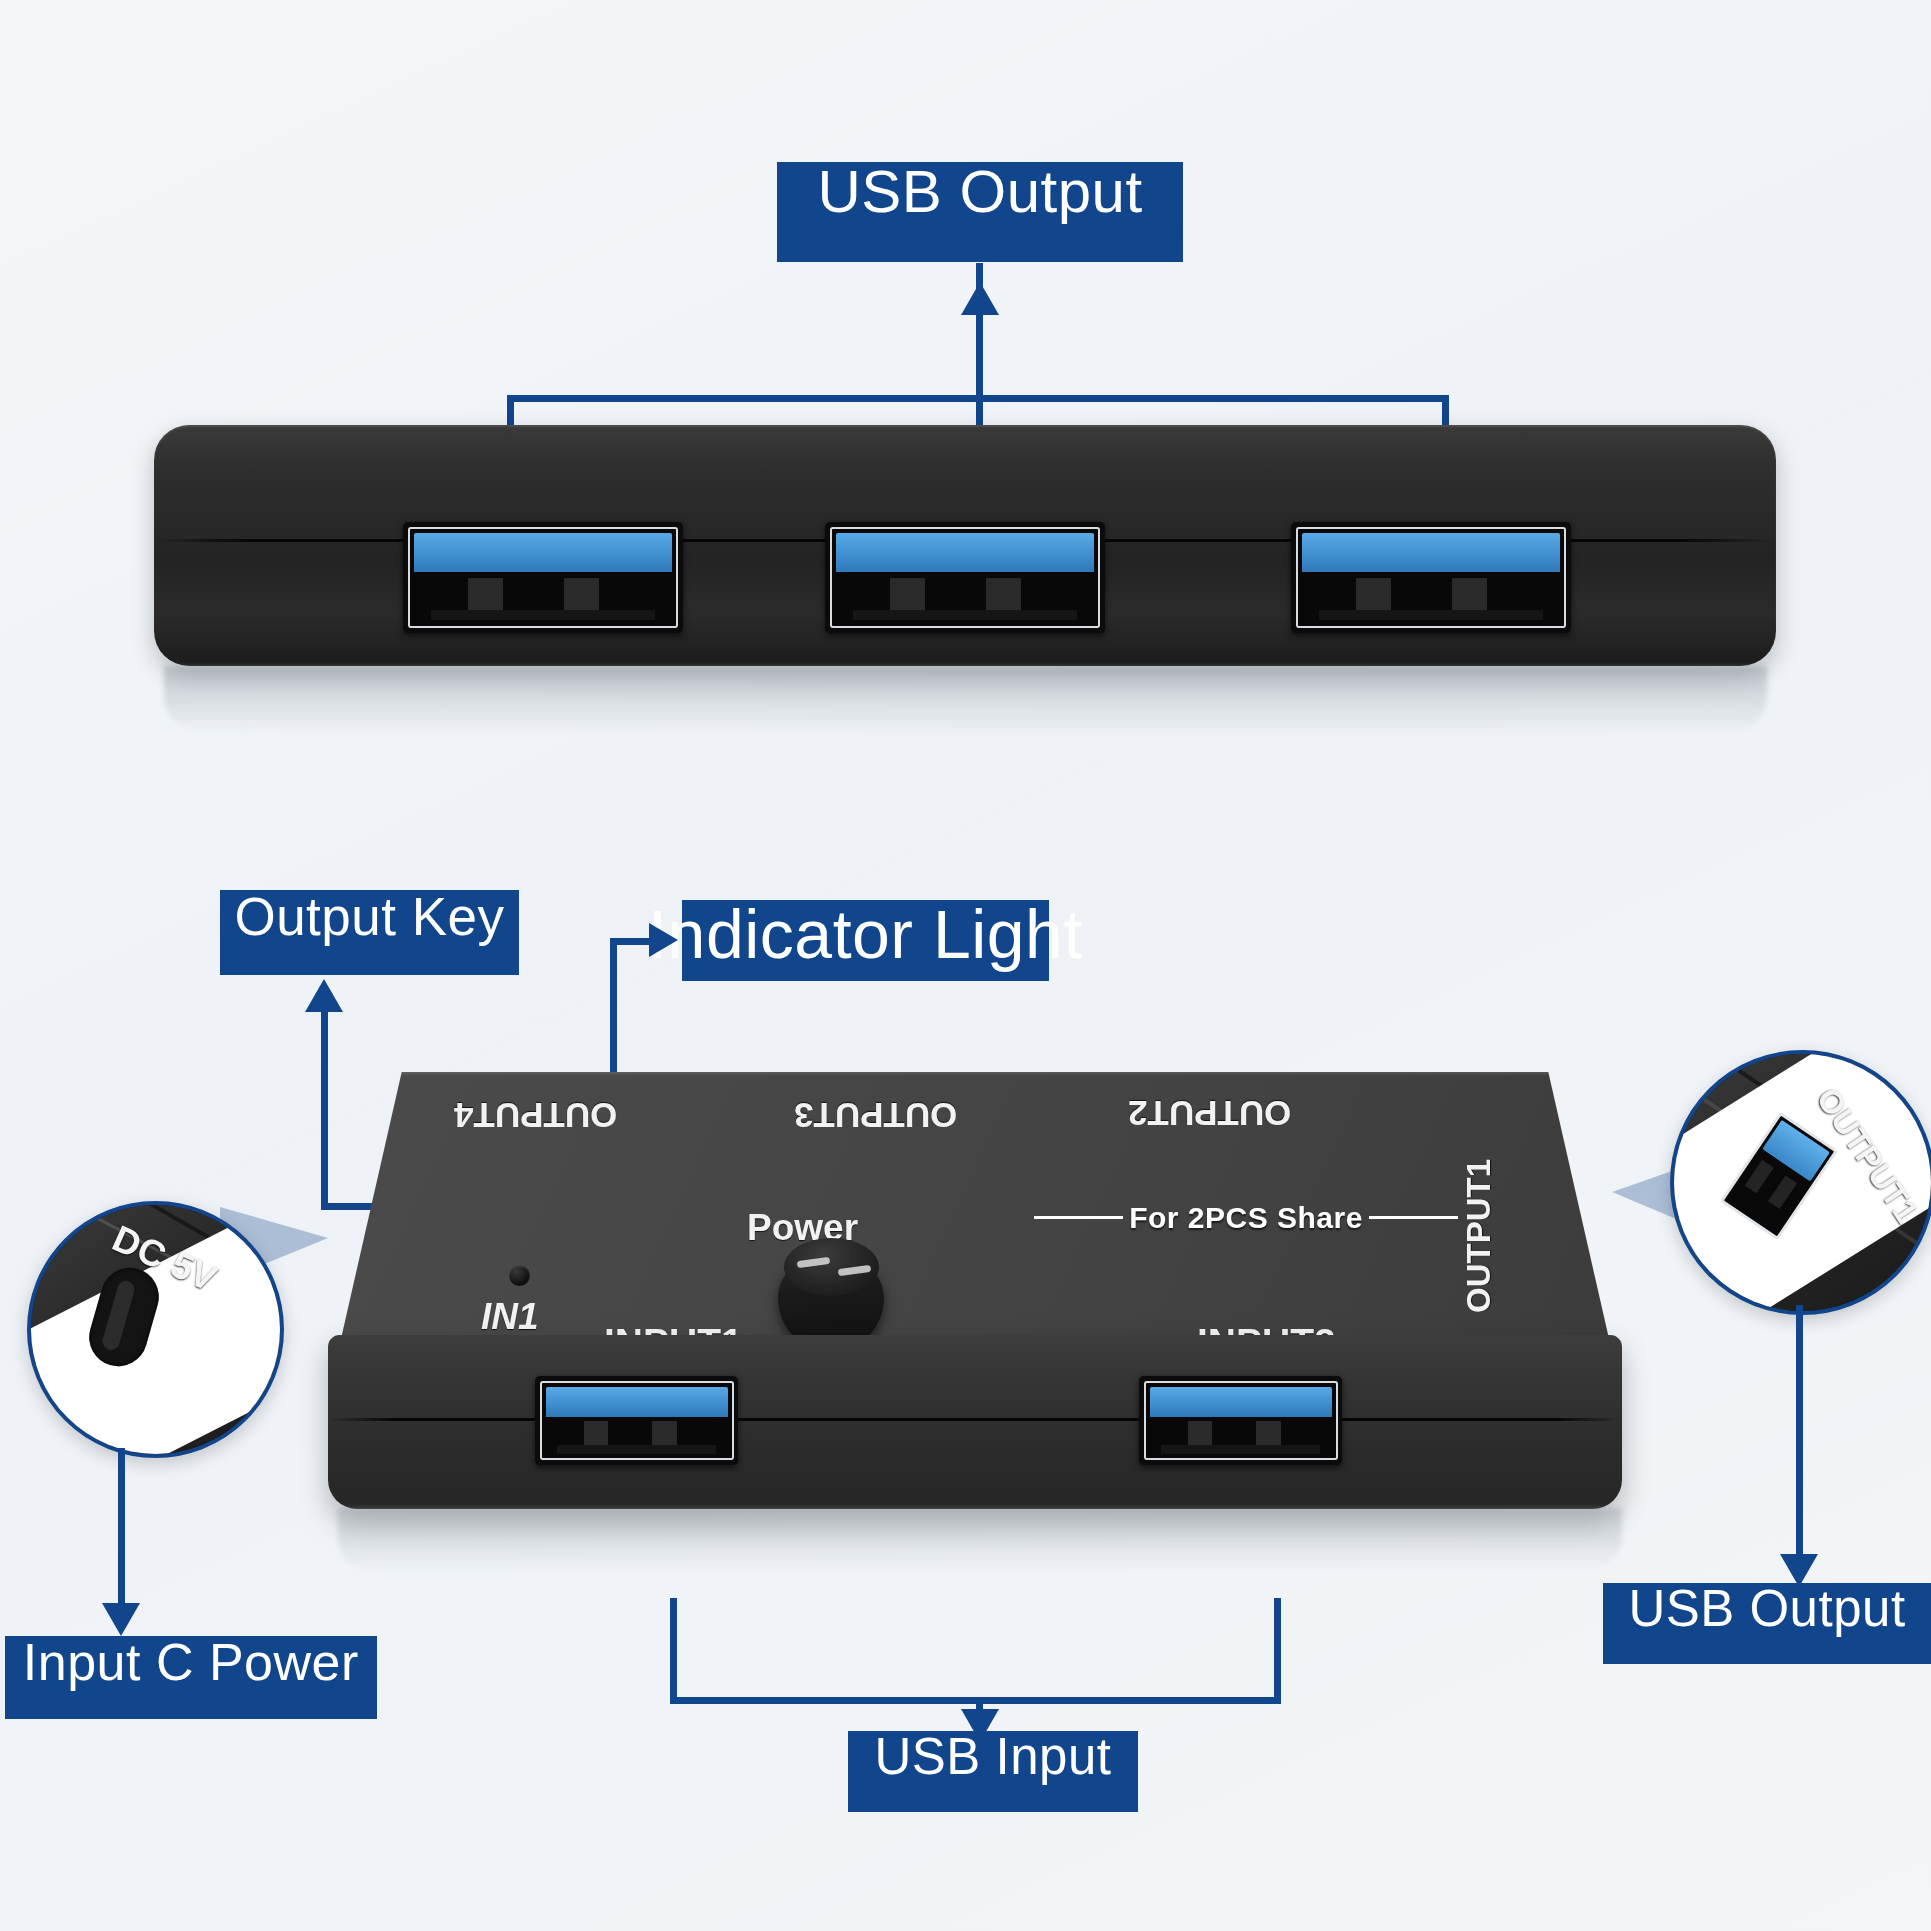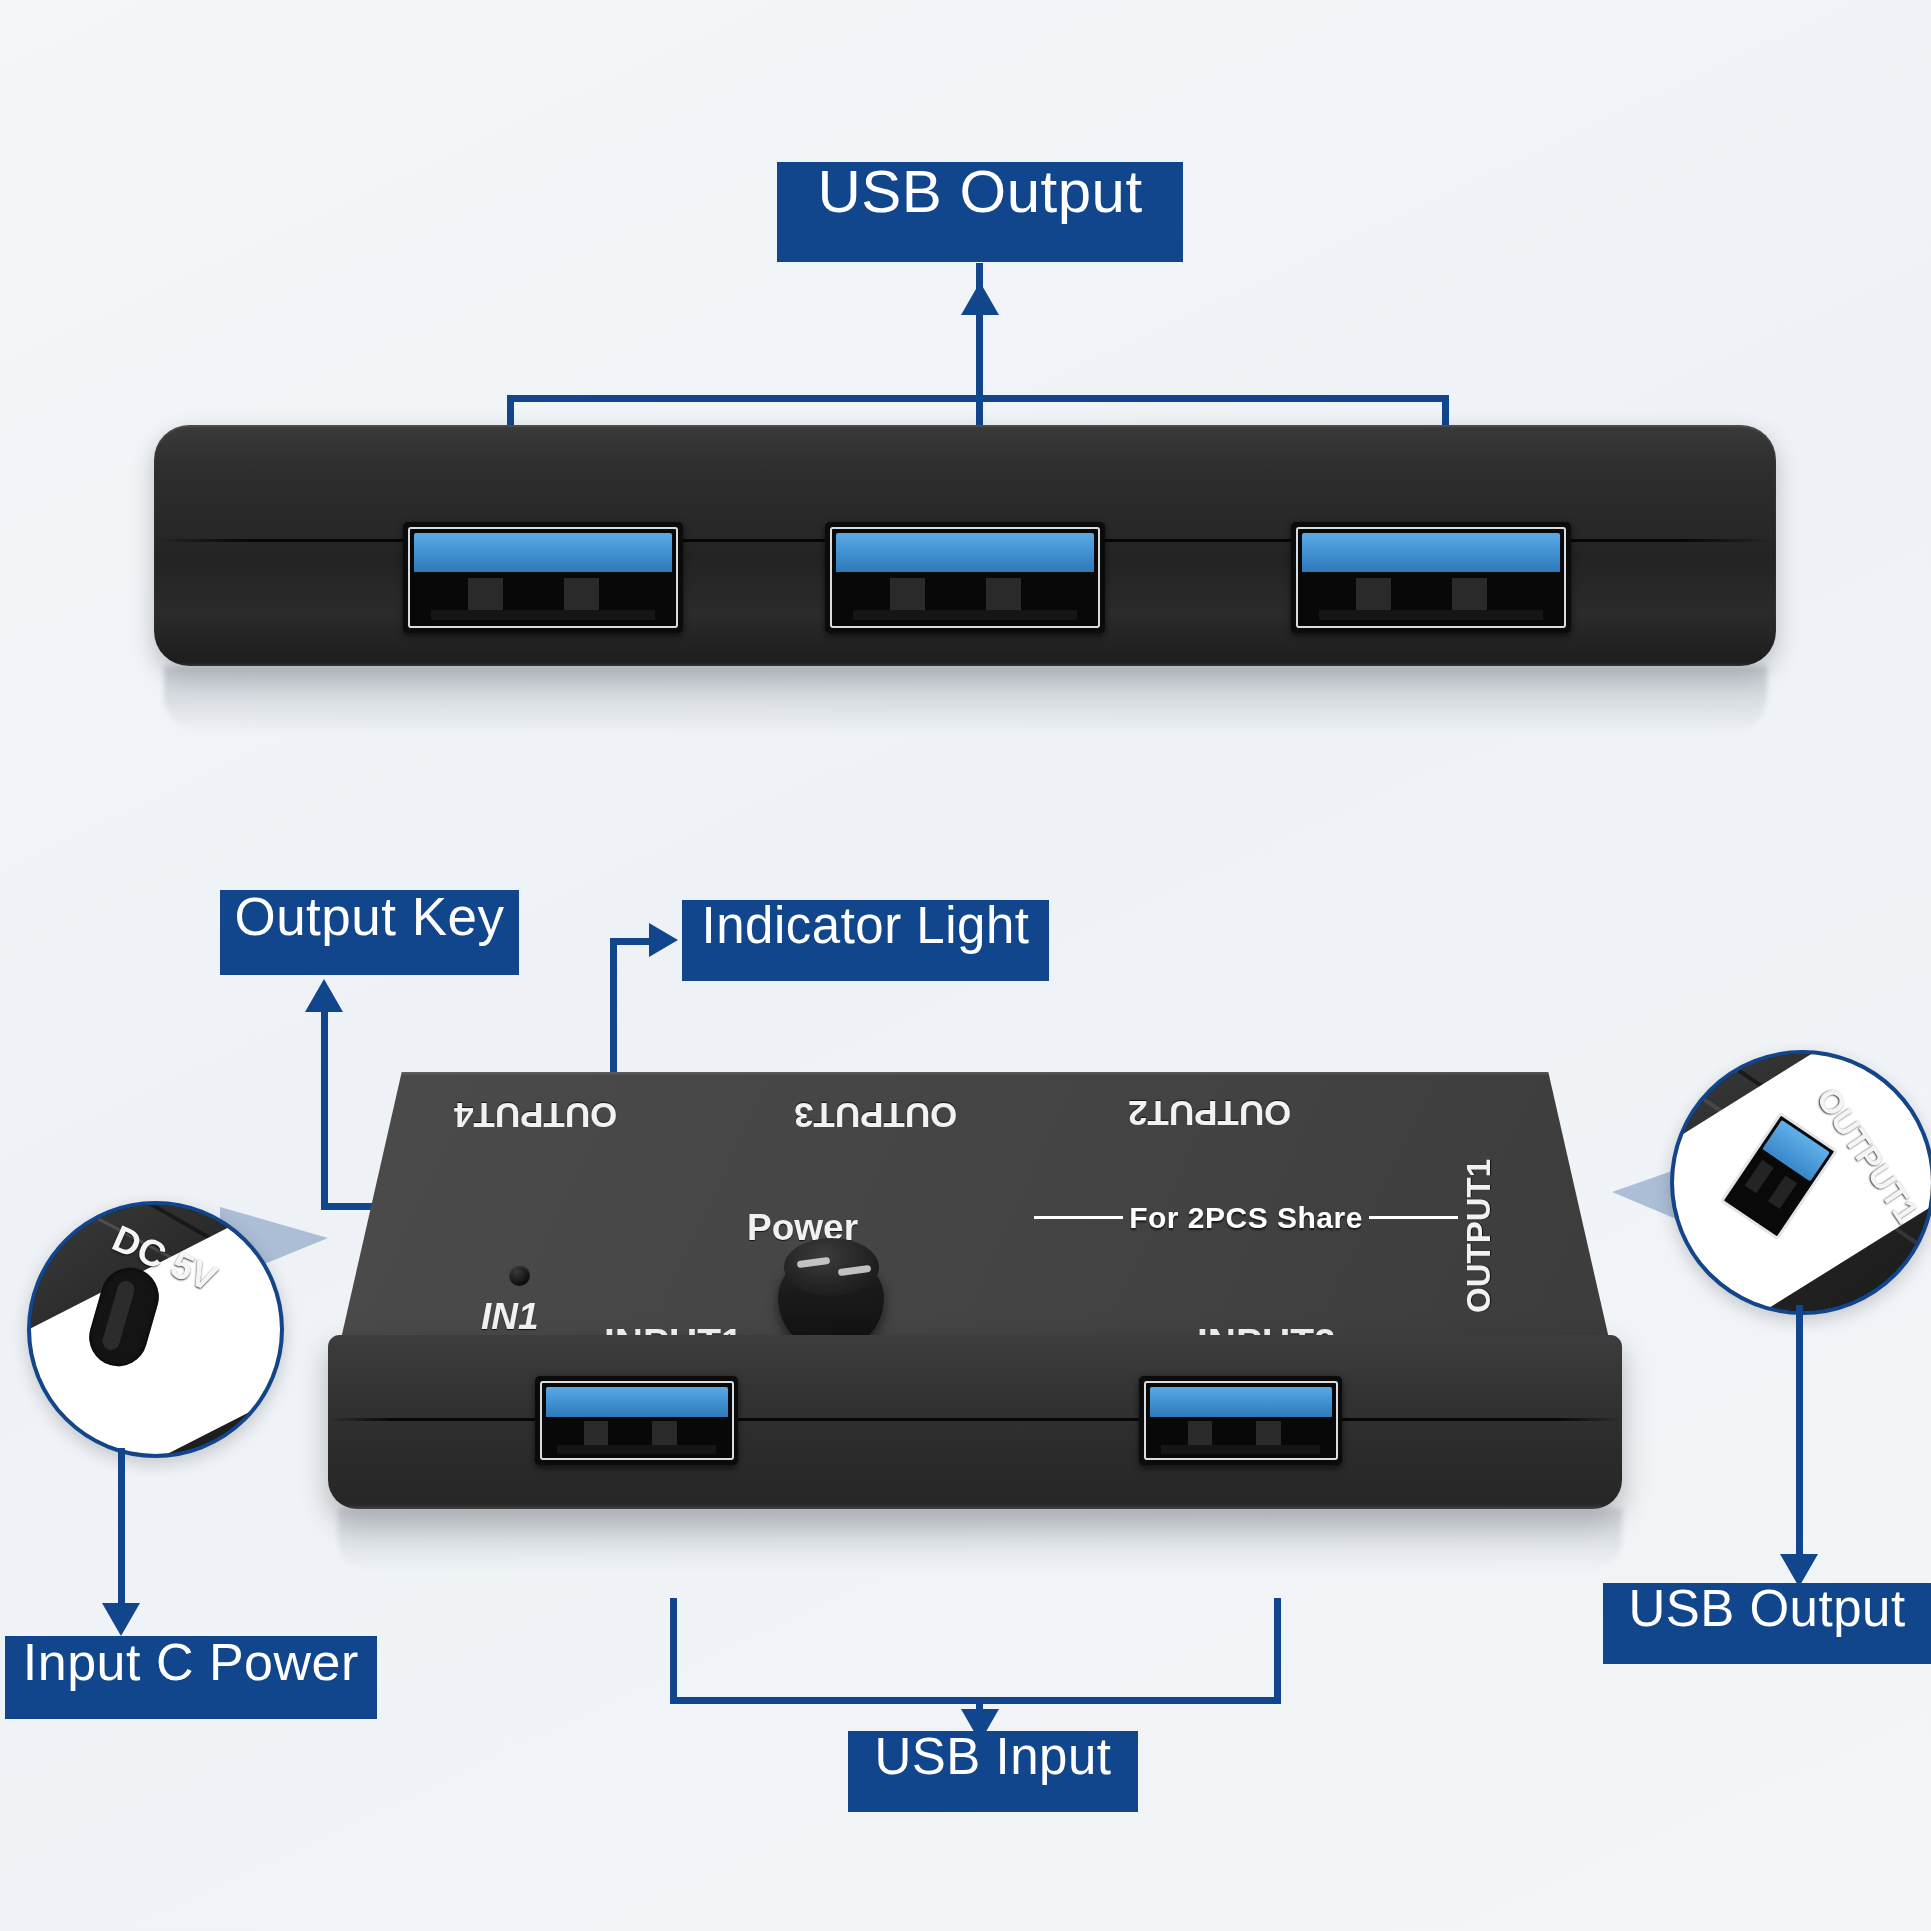--- a/index.html
+++ b/index.html
@@ -186,21 +186,21 @@
         <div class="bar" style="left:8%;bottom:6%;width:84%;height:11%;"></div>
       </div>
     </div>
   </div>
   <div id="dev-top-refl"></div>
 
   <div class="chip" style="left:220px;top:890px;width:299px;height:85px;font-size:53px;">
     <span>Output Key</span>
   </div>
 
-  <div class="chip" style="left:682px;top:900px;width:367px;height:81px;font-size:51px;">
+  <div class="chip" style="left:682px;top:900px;width:367px;height:81px;font-size:68px;">
     <span>Indicator Light</span>
   </div>
 
   <div class="arrow-up" style="left:305px;top:979px;"></div>
   <div class="ln vl" style="left:321px;top:1010px;height:193px;"></div>
   <div class="ln hl" style="left:321px;top:1203px;width:198px;"></div>
 
   <div class="arrow-right" style="left:649px;top:923px;"></div>
   <div class="ln hl" style="left:610px;top:938px;width:44px;"></div>
   <div class="ln vl" style="left:610px;top:938px;height:222px;"></div>

